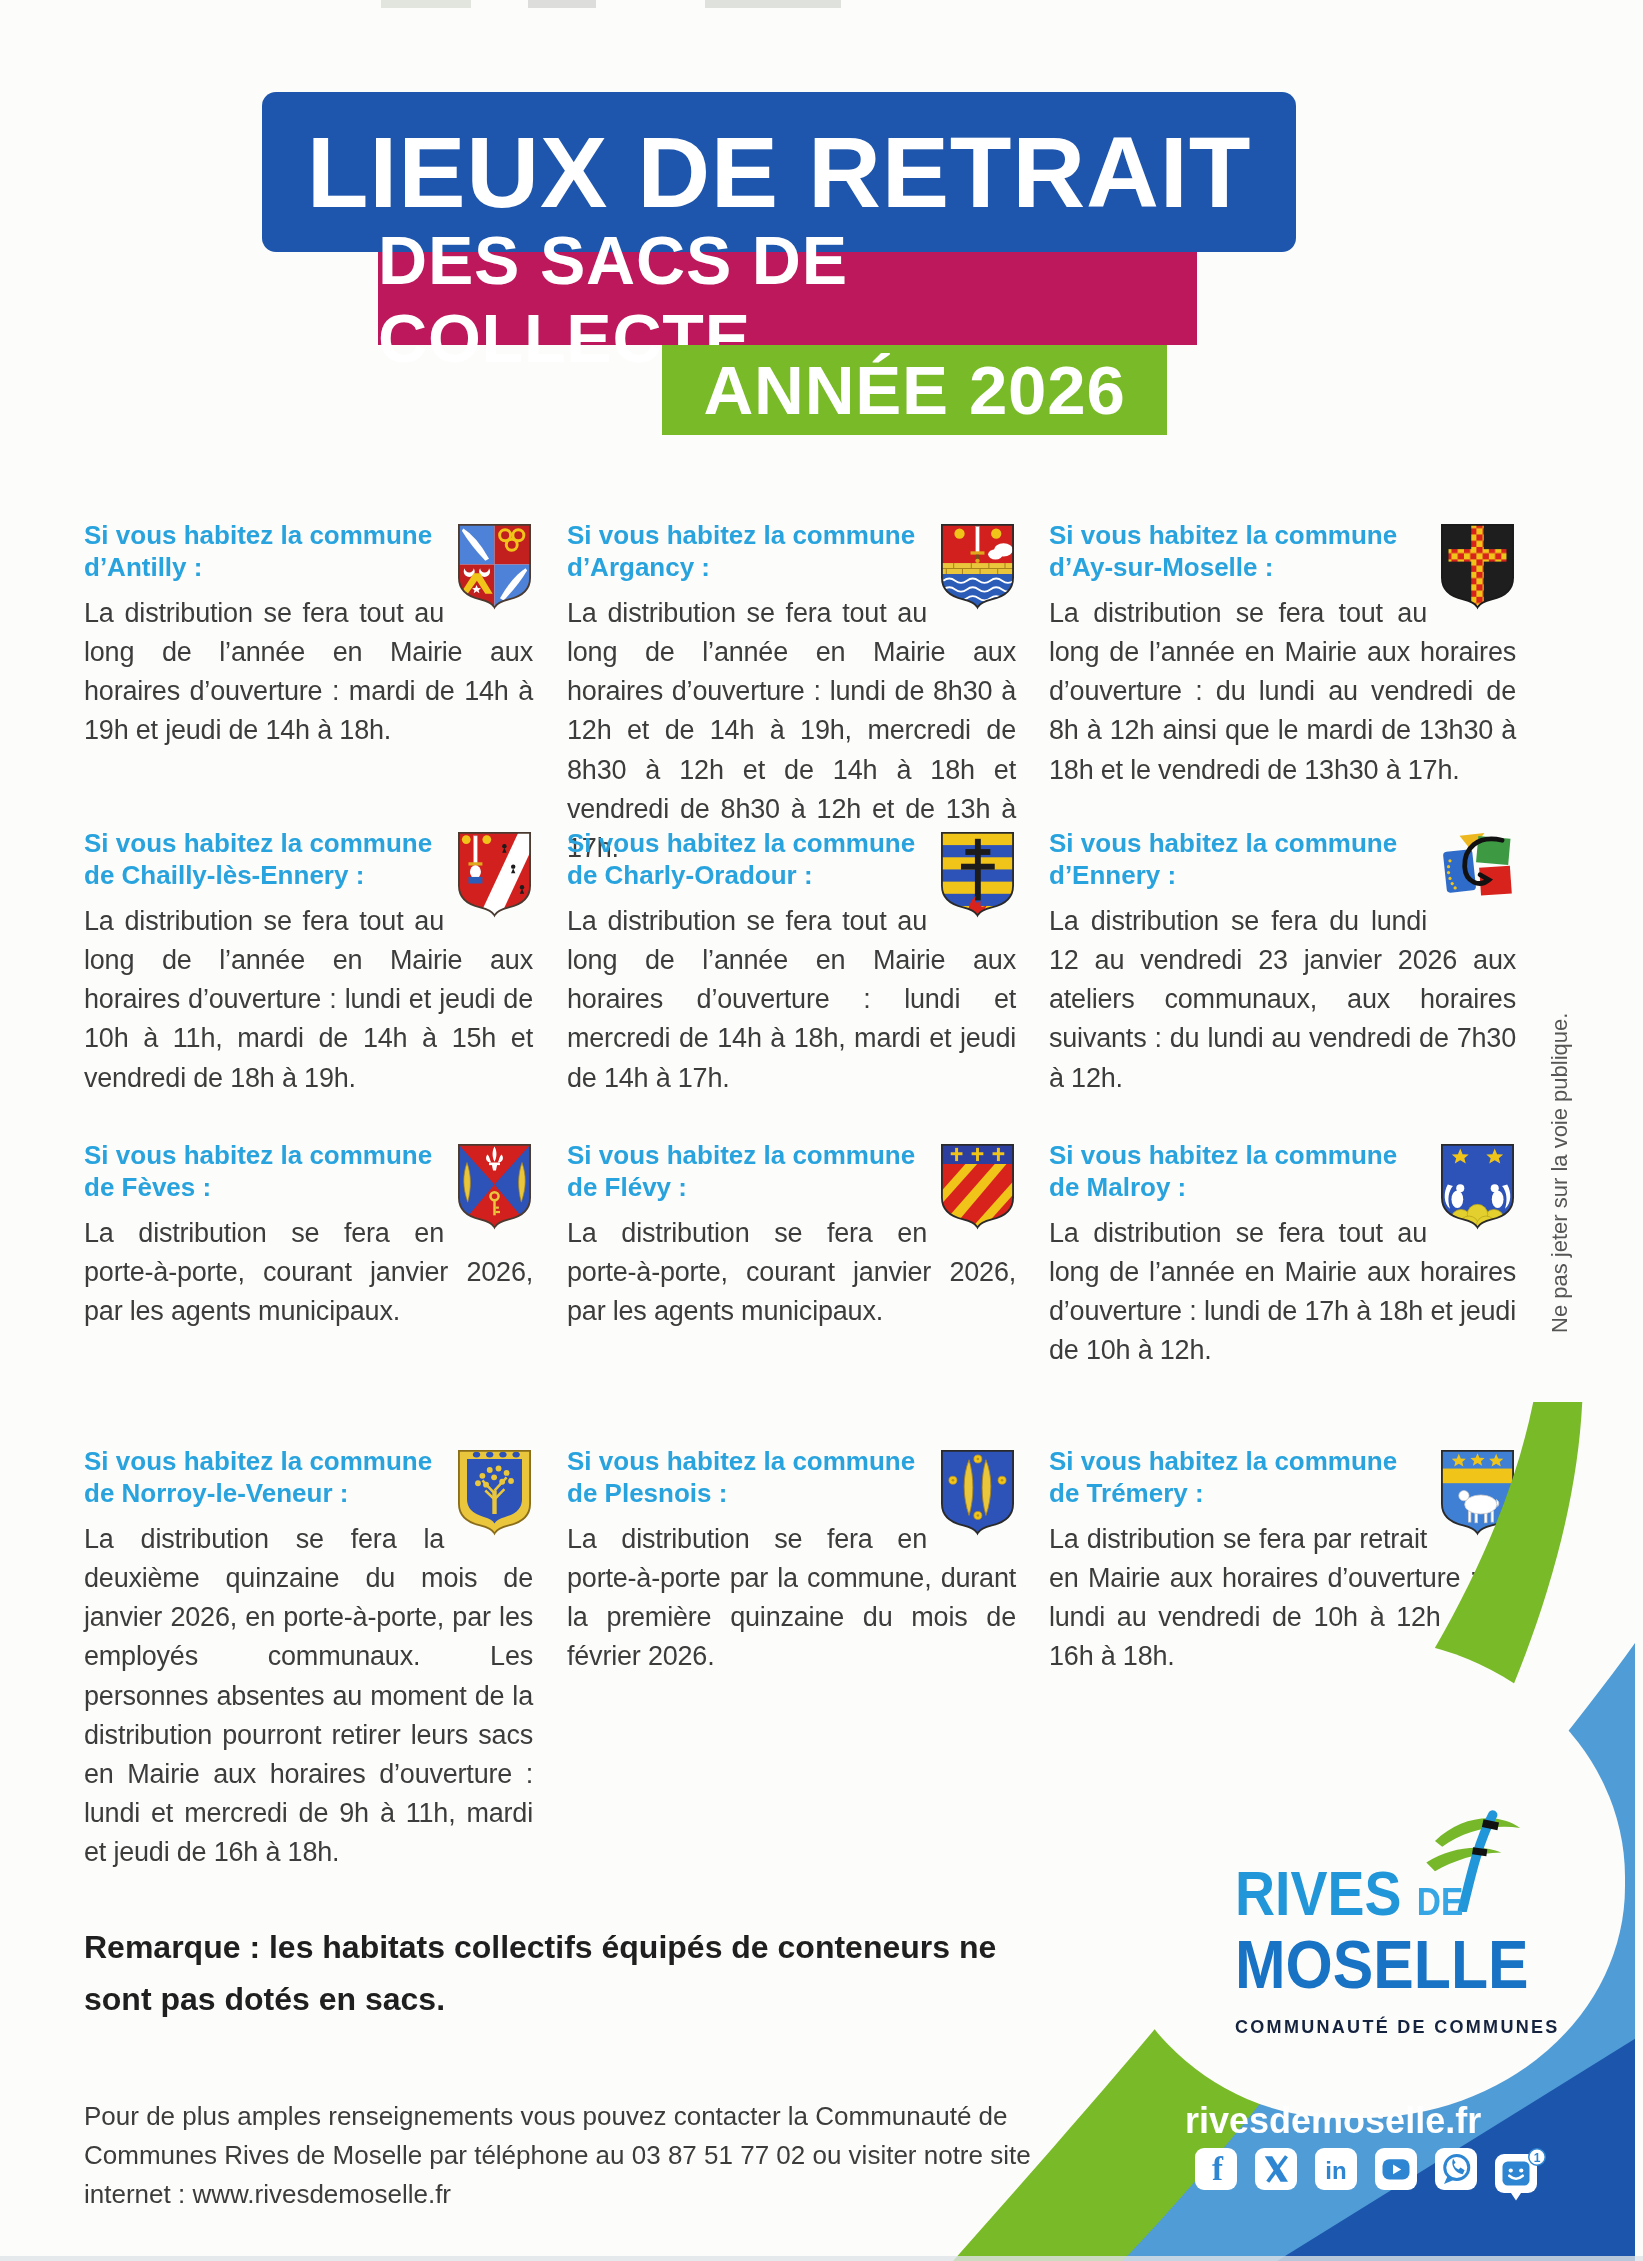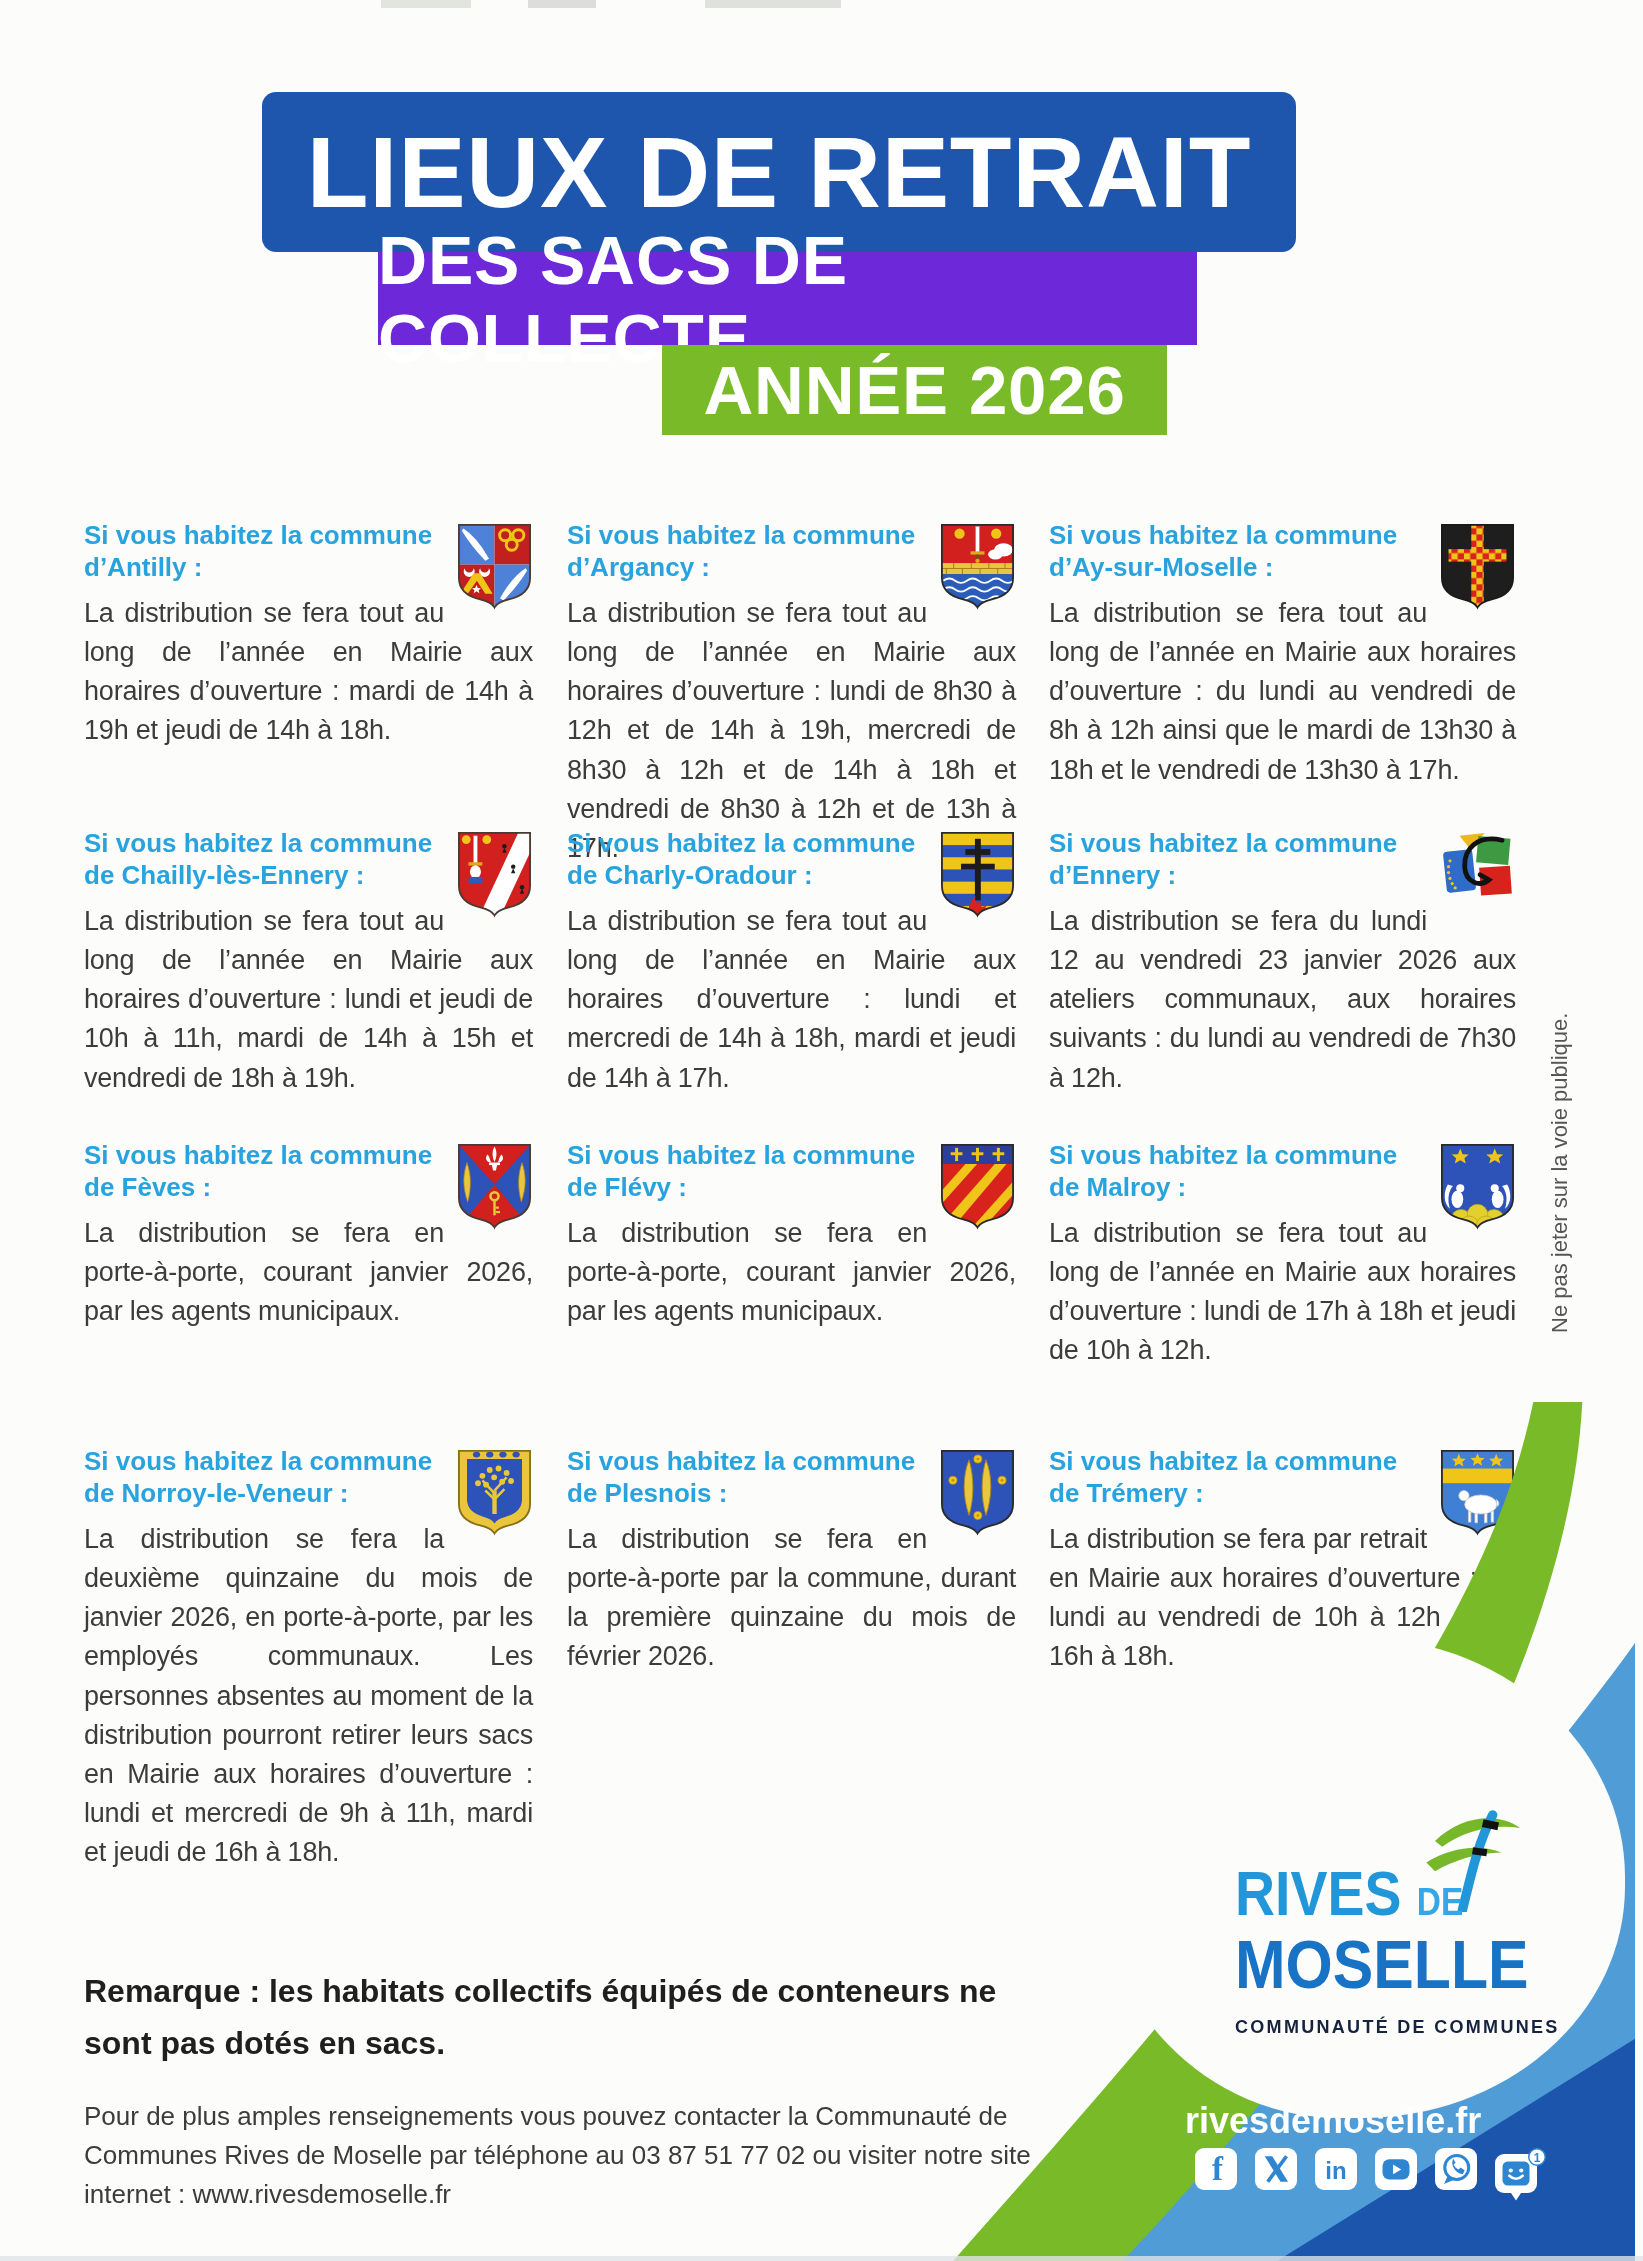--- a/index.html
+++ b/index.html
@@ -2,33 +2,33 @@
 <html style="font-size:12px"><head>
 <meta charset="utf-8">
 <style>
   html,body{margin:0;padding:0;background:#9a9a9a;}
   #page{position:relative;width:1643px;height:2261px;background:#fcfcfa;overflow:hidden;
         font-family:"Liberation Sans",sans-serif;}
   
   .banner{position:absolute;display:flex;align-items:center;justify-content:center;
           color:#fff;font-weight:bold;letter-spacing:0.8px;}
   #banner1{left:262px;top:92px;width:1034px;height:160px;background:#1e56ad;font-size:101px;border-radius:14px;}
-  #banner2{left:378px;top:252px;width:819px;height:93px;background:#6d28d9;font-size:68px;}
+  #banner2{left:378px;top:252px;width:819px;height:93px;background:#be185d;font-size:68px;}
   #banner3{left:662px;top:345px;width:505px;height:90px;background:#79ba28;font-size:69px;}
   
   .scanmark{position:absolute;top:0;height:8.3px;opacity:.18;}
   
   .block{position:absolute;width:449px;color:#3c3c3c;}
   .block.wide{width:467px;}
   .crest{float:right;width:77px;margin:1.5px 0 7.5px 12px;}
   .h-line{font-weight:bold;color:#29a3dd;font-size:26px;line-height:1.22;white-space:nowrap;}
   .block p{margin:10.6px 0 0 0;font-size:27px;line-height:1.45;text-align:justify;letter-spacing:-0.2px;}
   
   #note{position:absolute;left:84px;top:1922px;width:965px;font-weight:bold;color:#1f1f1f;
-        font-size:32px;line-height:1.62;margin-top:44px;}
+        font-size:32px;line-height:1.62;}
   #contact{position:absolute;left:84px;top:2097px;width:1033px;color:#3c3c3c;
         font-size:26px;line-height:1.5;}
   
   #sidenote{position:absolute;left:1547px;top:1333px;width:279px;color:#555;font-size:22px;
         transform:rotate(-90deg);transform-origin:0 0;white-space:nowrap;}
   
   #decor{position:absolute;left:889px;top:1319px;width:746px;height:942px;z-index:1;}
   #blob{position:absolute;left:1097px;top:1636px;width:528px;height:482px;background:#fcfcfa;
         border-radius:48% 52% 50% 46% / 46% 50% 48% 52%;z-index:2;}
   #brand{position:absolute;left:1235px;top:1862px;z-index:3;line-height:1;}

